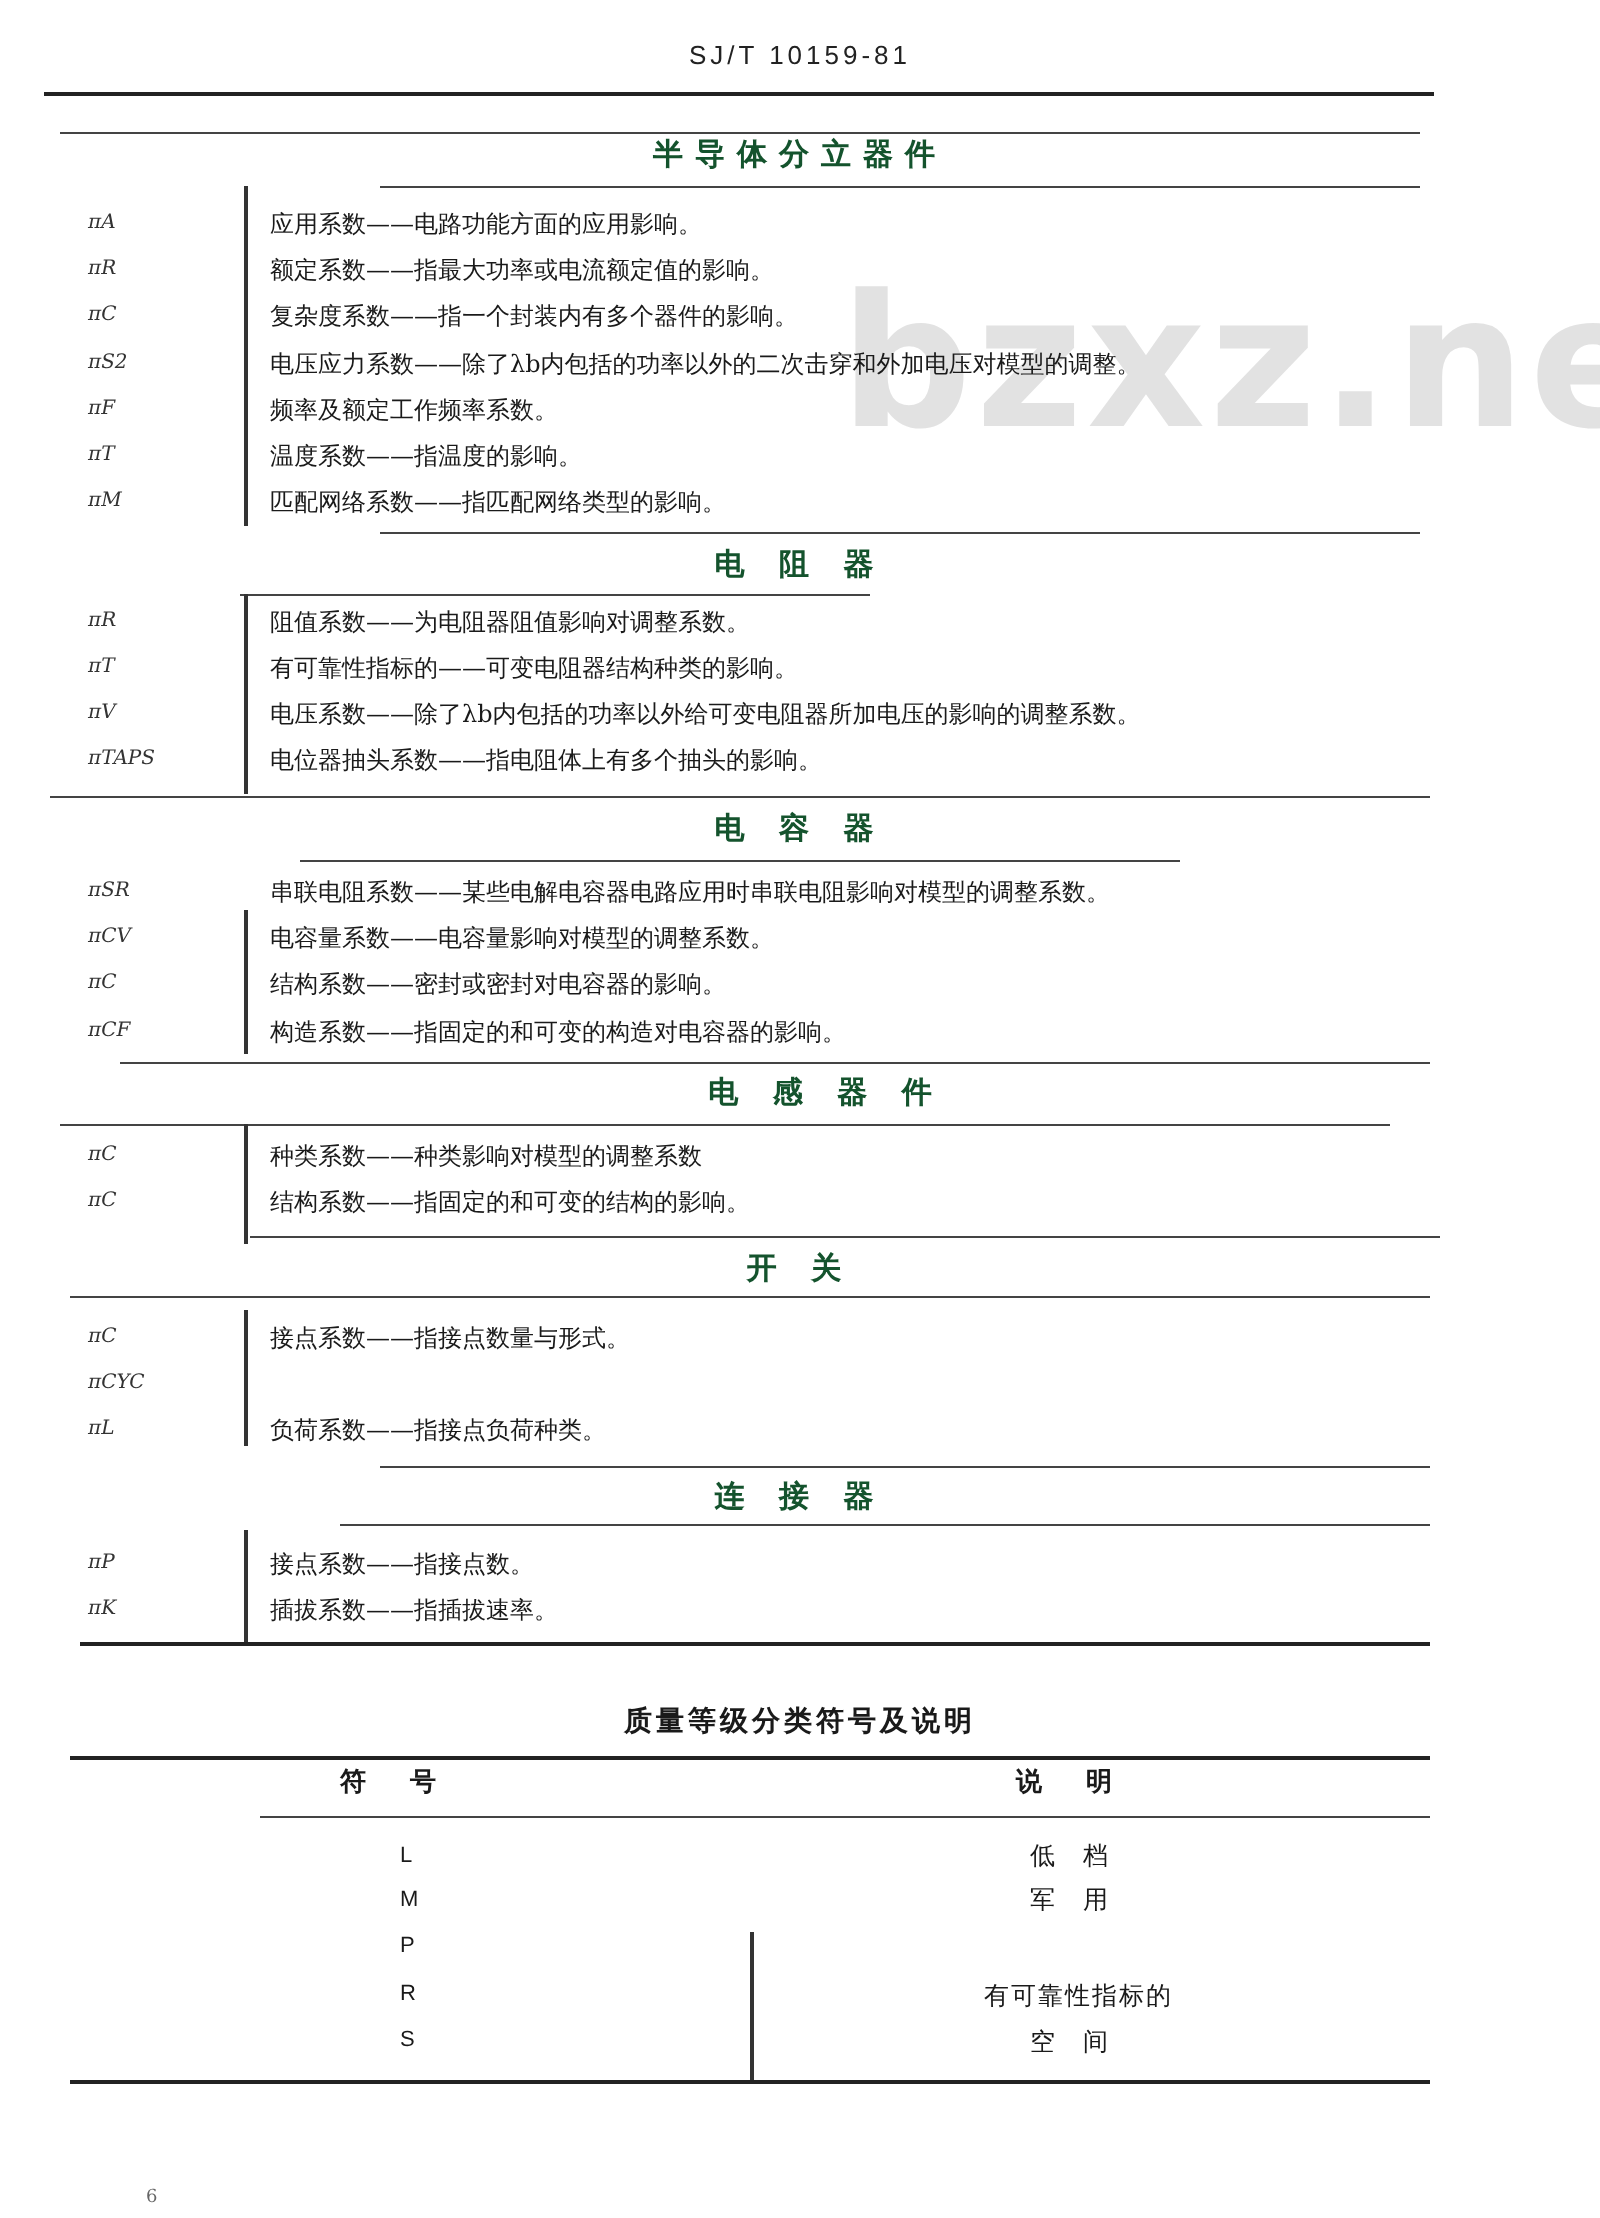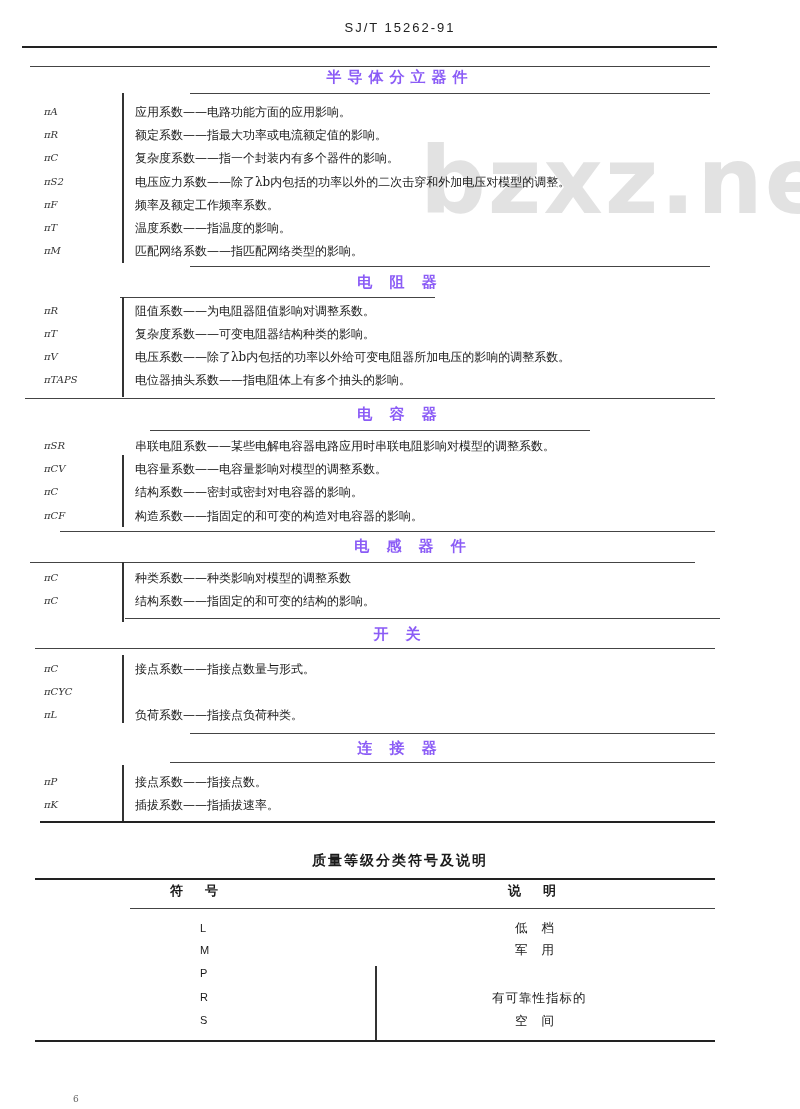--- a/index.html
+++ b/index.html
@@ -12,21 +12,21 @@
     position: absolute; top: 20px; left: 0; width: 800px; text-align: center;
     font-family: "Liberation Sans", "DejaVu Sans", sans-serif;
     font-size: 13px; letter-spacing: 2px; color: #222;
   }
   .rule { position: absolute; height: 1.5px; background: #222; }
   .rule.thin { height: 1px; background: #444; }
   .vline { position: absolute; width: 1.5px; background: #333; }
 
   .section-title {
     position: absolute; left: 0; width: 800px; text-align: center;
-    font-size: 15px; font-weight: bold; letter-spacing: 6px; color: #8b5cf6;
+    font-size: 15px; font-weight: bold; letter-spacing: 6px; color: #14532d;
   }
   .row { position: absolute; left: 0; width: 800px; height: 22px; }
   .sym {
     position: absolute; left: 44px; width: 40px; font-size: 10px;
     font-style: italic; color: #333; line-height: 22px;
   }
   .desc {
     position: absolute; left: 135px; font-size: 12px; line-height: 22px;
     white-space: nowrap; color: #1a1a1a;
   }
@@ -42,21 +42,21 @@
   }
   .th { position: absolute; top: 882px; font-size: 13px; letter-spacing: 22px; font-weight: bold; }
   .code { position: absolute; left: 200px; font-family: "Liberation Sans", sans-serif; font-size: 11px; }
   .meaning { position: absolute; font-size: 12.5px; letter-spacing: 14px; }
   .meaning.long { letter-spacing: 1px; }
   .footer-mark { position: absolute; left: 73px; top: 1094px; font-size: 9px; color: #666; }
 </style>
 </head>
 <body>
 
-<div class="page-header">SJ/T 15262-91</div>
+<div class="page-header">SJ/T 10159-81</div>
 <div class="rule" style="top:46px;left:22px;width:695px;"></div>
 
 <div class="watermark">bzxz.net</div>
 
 <div class="rule thin" style="top:66px;left:30px;width:680px;"></div>
 <div class="section-title" style="top:68px;">半导体分立器件</div>
 <div class="rule thin" style="top:93px;left:190px;width:520px;"></div>
 <div class="vline" style="left:122px;top:93px;height:170px;"></div>
 
 <div class="row" style="top:101px;">
@@ -92,21 +92,21 @@
 <div class="section-title" style="top:273px;">电 阻 器</div>
 <div class="rule thin" style="top:297px;left:120px;width:315px;"></div>
 <div class="vline" style="left:122px;top:297px;height:100px;"></div>
 
 <div class="row" style="top:300px;">
     <span class="sym">πR</span>
     <span class="desc">阻值系数——为电阻器阻值影响对调整系数。</span>
   </div>
 <div class="row" style="top:323px;">
     <span class="sym">πT</span>
-    <span class="desc">复杂度系数——可变电阻器结构种类的影响。</span>
+    <span class="desc">有可靠性指标的——可变电阻器结构种类的影响。</span>
   </div>
 <div class="row" style="top:346px;">
     <span class="sym">πV</span>
     <span class="desc">电压系数——除了λb内包括的功率以外给可变电阻器所加电压的影响的调整系数。</span>
   </div>
 <div class="row" style="top:369px;">
     <span class="sym">πTAPS</span>
     <span class="desc">电位器抽头系数——指电阻体上有多个抽头的影响。</span>
   </div>
 

